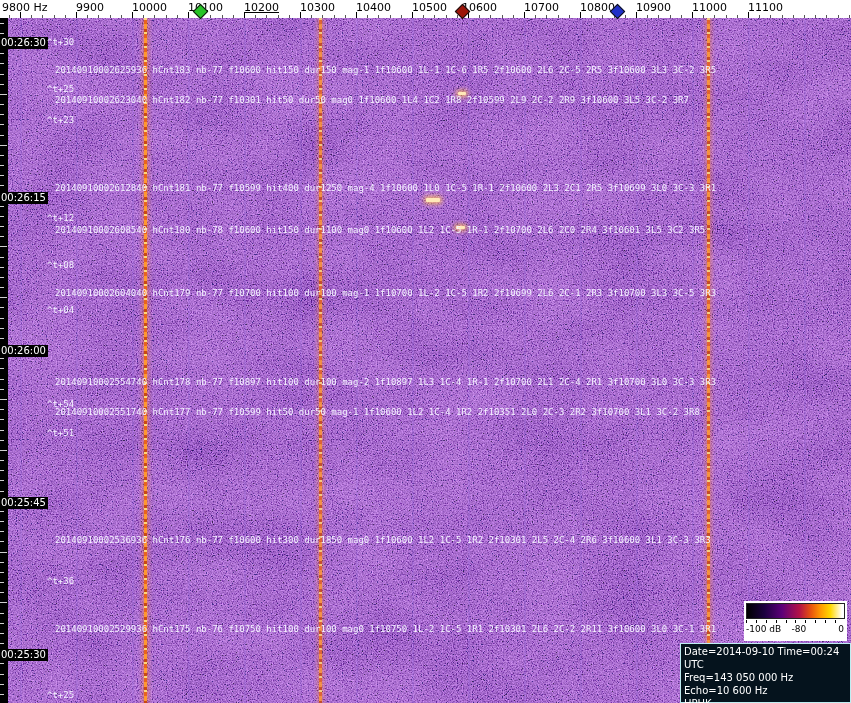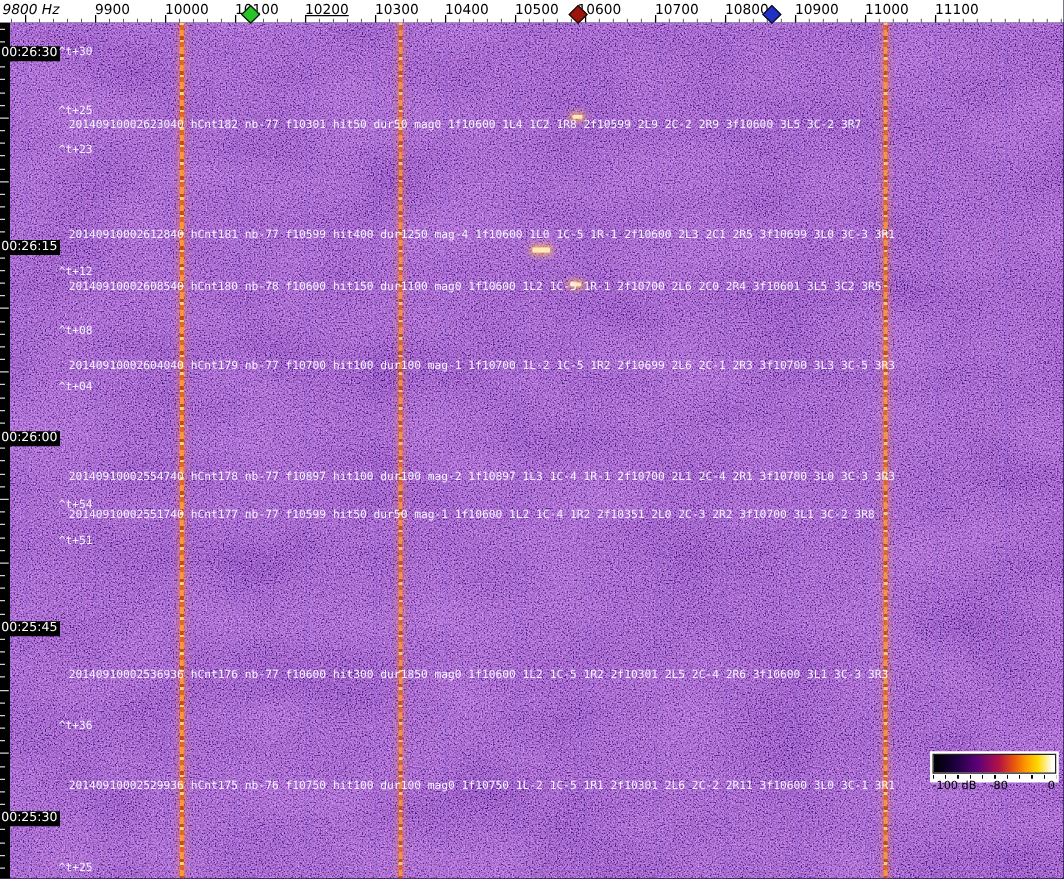--- a/index.html
+++ b/index.html
@@ -34,21 +34,21 @@
 
   
   #overlay{position:absolute;inset:0;z-index:4;pointer-events:none;}
   .time-label{position:absolute;left:0;background:#000;color:#fff;font-size:10px;
     line-height:11px;padding:0 2px 1px 1px;white-space:nowrap;}
   .det-line,.det-marker{position:absolute;color:#f4f2ff;
     font:9px "DejaVu Sans Mono",monospace;white-space:nowrap;}
   .det-marker{left:47px;}
 
   
-  #scale-panel{position:absolute;left:744px;top:601px;width:103px;height:25px;background:#fff;
+  #scale-panel{position:absolute;left:744px;top:601px;width:103px;height:40px;background:#fff;
     z-index:8;padding:2px;box-sizing:border-box;}
   #scale-gradient{height:16px;border:1px solid #222;box-sizing:border-box;}
   #scale-ticks{height:3px;margin-top:1px;
     background:repeating-linear-gradient(to right,#000 0 1px,transparent 1px 9.9px);}
   #scale-labels{position:relative;height:12px;font-size:9px;color:#000;}
   #scale-labels .sl-left{position:absolute;left:0;top:1px;}
   #scale-labels .sl-mid{position:absolute;left:46%;top:1px;}
   #scale-labels .sl-right{position:absolute;right:1px;top:1px;}
 
   
@@ -170,20 +170,21 @@
       <div class="ltick" style="top: 665.75px; width: 4px;"></div>
       <div class="ltick" style="top: 675.92px; width: 4px;"></div>
     </div>
 
   <div id="overlay">
       <div class="time-label" style="top: 37px;">00:26:30</div>
       <div class="time-label" style="top: 192px;">00:26:15</div>
       <div class="time-label" style="top: 345px;">00:26:00</div>
       <div class="time-label" style="top: 497px;">00:25:45</div>
       <div class="time-label" style="top: 649px;">00:25:30</div>
+      <div class="det-line" style="top: 65px; left: 55px;">20140910002625936 hCnt183 nb-77 f10600 hit150 dur150 mag-1 1f10600 1L-1 1C-6 1R5 2f10600 2L6 2C-5 2R5 3f10600 3L3 3C-2 3R5</div>
       <div class="det-line" style="top: 95px; left: 55px;">20140910002623040 hCnt182 nb-77 f10301 hit50 dur50 mag0 1f10600 1L4 1C2 1R8 2f10599 2L9 2C-2 2R9 3f10600 3L5 3C-2 3R7</div>
       <div class="det-line" style="top: 183px; left: 55px;">20140910002612840 hCnt181 nb-77 f10599 hit400 dur1250 mag-4 1f10600 1L0 1C-5 1R-1 2f10600 2L3 2C1 2R5 3f10699 3L0 3C-3 3R1</div>
       <div class="det-line" style="top: 225px; left: 55px;">20140910002608540 hCnt180 nb-78 f10600 hit150 dur1100 mag0 1f10600 1L2 1C-5 1R-1 2f10700 2L6 2C0 2R4 3f10601 3L5 3C2 3R5</div>
       <div class="det-line" style="top: 288px; left: 55px;">20140910002604040 hCnt179 nb-77 f10700 hit100 dur100 mag-1 1f10700 1L-2 1C-5 1R2 2f10699 2L6 2C-1 2R3 3f10700 3L3 3C-5 3R3</div>
       <div class="det-line" style="top: 377px; left: 55px;">20140910002554740 hCnt178 nb-77 f10897 hit100 dur100 mag-2 1f10897 1L3 1C-4 1R-1 2f10700 2L1 2C-4 2R1 3f10700 3L0 3C-3 3R3</div>
       <div class="det-line" style="top: 407px; left: 55px;">20140910002551740 hCnt177 nb-77 f10599 hit50 dur50 mag-1 1f10600 1L2 1C-4 1R2 2f10351 2L0 2C-3 2R2 3f10700 3L1 3C-2 3R8</div>
       <div class="det-line" style="top: 535px; left: 55px;">20140910002536936 hCnt176 nb-77 f10600 hit300 dur1850 mag0 1f10600 1L2 1C-5 1R2 2f10301 2L5 2C-4 2R6 3f10600 3L1 3C-3 3R3</div>
       <div class="det-line" style="top: 624px; left: 55px;">20140910002529936 hCnt175 nb-76 f10750 hit100 dur100 mag0 1f10750 1L-2 1C-5 1R1 2f10301 2L6 2C-2 2R11 3f10600 3L0 3C-1 3R1</div>
       <div class="det-marker" style="top: 37px;">^t+30</div>
       <div class="det-marker" style="top: 84px;">^t+25</div>
@@ -192,21 +193,21 @@
       <div class="det-marker" style="top: 260px;">^t+08</div>
       <div class="det-marker" style="top: 305px;">^t+04</div>
       <div class="det-marker" style="top: 399px;">^t+54</div>
       <div class="det-marker" style="top: 428px;">^t+51</div>
       <div class="det-marker" style="top: 576px;">^t+36</div>
       <div class="det-marker" style="top: 690px;">^t+25</div>
     </div>
 
   <div id="topbar">
     <div id="minor-ticks"></div>
-  <div class="freq-label" style="left: 2px; font-style: italic;">9800 Hz</div>
+  <div class="freq-label" style="left: 2px;">9800 Hz</div>
       <div class="major-tick" style="left: 20px;"></div>
       <div class="freq-label" style="left: 76px;">9900</div>
       <div class="major-tick" style="left: 76px;"></div>
       <div class="freq-label" style="left: 132px;">10000</div>
       <div class="major-tick" style="left: 132px;"></div>
       <div class="freq-label" style="left: 188px;">10100</div>
       <div class="major-tick" style="left: 188px;"></div>
       <div class="freq-label" style="left: 244px; text-decoration: underline;">10200</div>
       <div class="major-tick" style="left: 244px;"></div>
       <div class="freq-label" style="left: 300px;">10300</div>
@@ -235,14 +236,20 @@
   <div id="scale-panel">
     <div id="scale-gradient" style="background:linear-gradient(to right,#000000 0%,#1c0040 18%,#5c0078 36%,#b31247 54%,#e8540e 66%,#ff9a00 76%,#ffd800 86%,#ffffff 98%)"></div>
     <div id="scale-ticks"></div>
     <div id="scale-labels">
       <span class="sl-left">-100 dB</span>
       <span class="sl-mid">-80</span>
       <span class="sl-right">0</span>
     </div>
   </div>
 
+  <div id="info-box">
+    <div>Date=2014-09-10 Time=00:24 UTC</div>
+    <div>Freq=143 050 000 Hz</div>
+    <div>Echo=10 600 Hz</div>
+    <div>HPHK</div>
+  </div>
 
 </div>
 
 </body></html>

